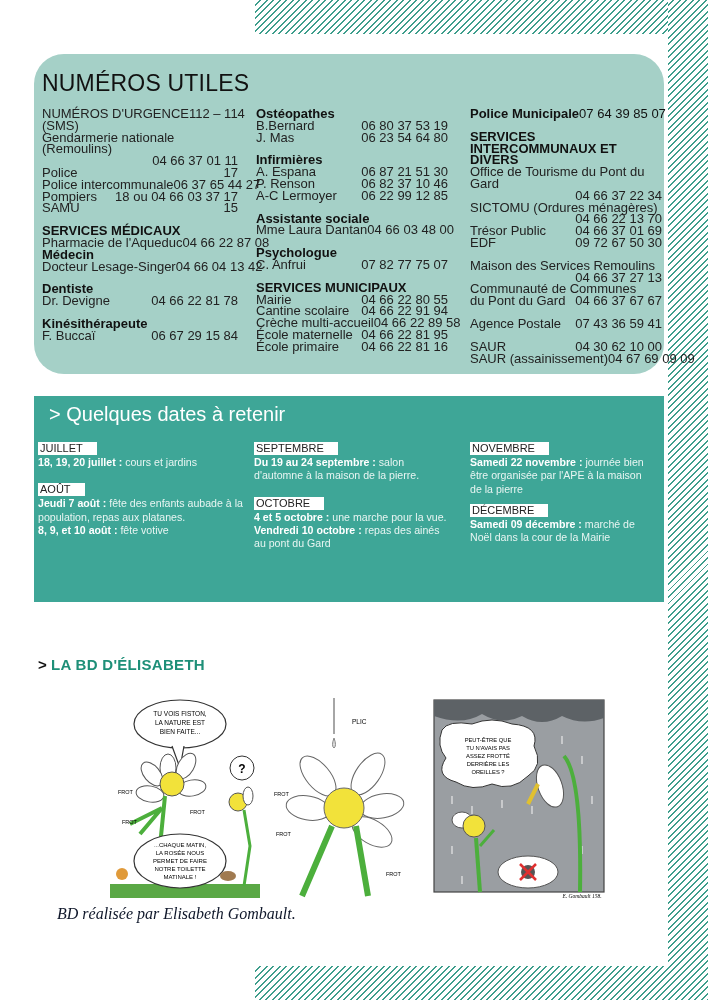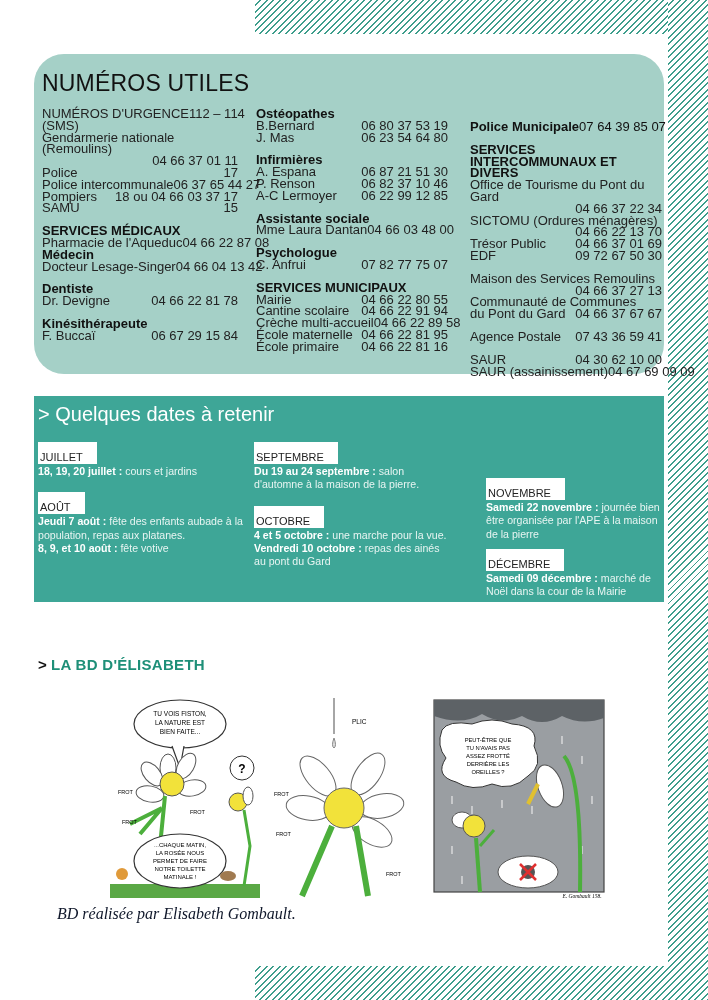--- a/index.html
+++ b/index.html
@@ -19,42 +19,42 @@
     background: #a5d0c7;
     border-radius: 30px;
   }
   .useful h1 {
     position: absolute; left: 8px; top: 16px;
     font-size: 23px; font-weight: normal; letter-spacing: 0.2px; color: #111;
   }
   .col { position: absolute; top: 54px; font-size: 13px; line-height: 11.8px; color: #222; }
   .col1 { left: 8px; width: 196px; }
   .col2 { left: 222px; width: 192px; }
-  .col3 { left: 436px; width: 192px; margin-top: 13px; }
+  .col3 { left: 436px; width: 192px; }
   .row { display: flex; justify-content: space-between; white-space: nowrap; }
   .row .v { text-align: right; }
   .head { font-weight: bold; color: #111; }
   .gap { height: 11px; }
   .right { text-align: right; }
 
   .dates {
     position: absolute; left: 34px; top: 396px; width: 630px; height: 206px;
     background: #3ea697; color: #ffffff;
   }
   .dates h2 {
-    position: absolute; left: 4px; top: 7px;
+    position: absolute; left: 15px; top: 7px;
     font-size: 20px; font-weight: normal; color: #ffffff; text-align: right;
   }
   .dcol { position: absolute; top: 46px; font-size: 10.6px; line-height: 13.3px; color: #e8f5f2; }
   .dcol1 { left: 4px; width: 205px; }
   .dcol2 { left: 220px; width: 200px; }
-  .dcol3 { left: 452px; width: 185px; margin-top: 36px; }
+  .dcol3 { left: 436px; width: 185px; }
   .month {
     display: inline-block; background: #ffffff; color: #222;
-    font-size: 11px; line-height: 13px; padding: 9px 14px 0 2px; margin-bottom: 1px;
+    font-size: 11px; line-height: 13px; padding: 0 14px 0 2px; margin-bottom: 1px;
   }
   .ev b { color: #ffffff; font-weight: bold; }
   .ev { margin-bottom: 0; }
 
   .bd-title {
     position: absolute; left: 38px; top: 656px;
     font-size: 15px; font-weight: bold; color: #1e8f78; letter-spacing: 0.3px;
   }
   .bd-title .gt { color: #111; margin-right: 4px; }
 

